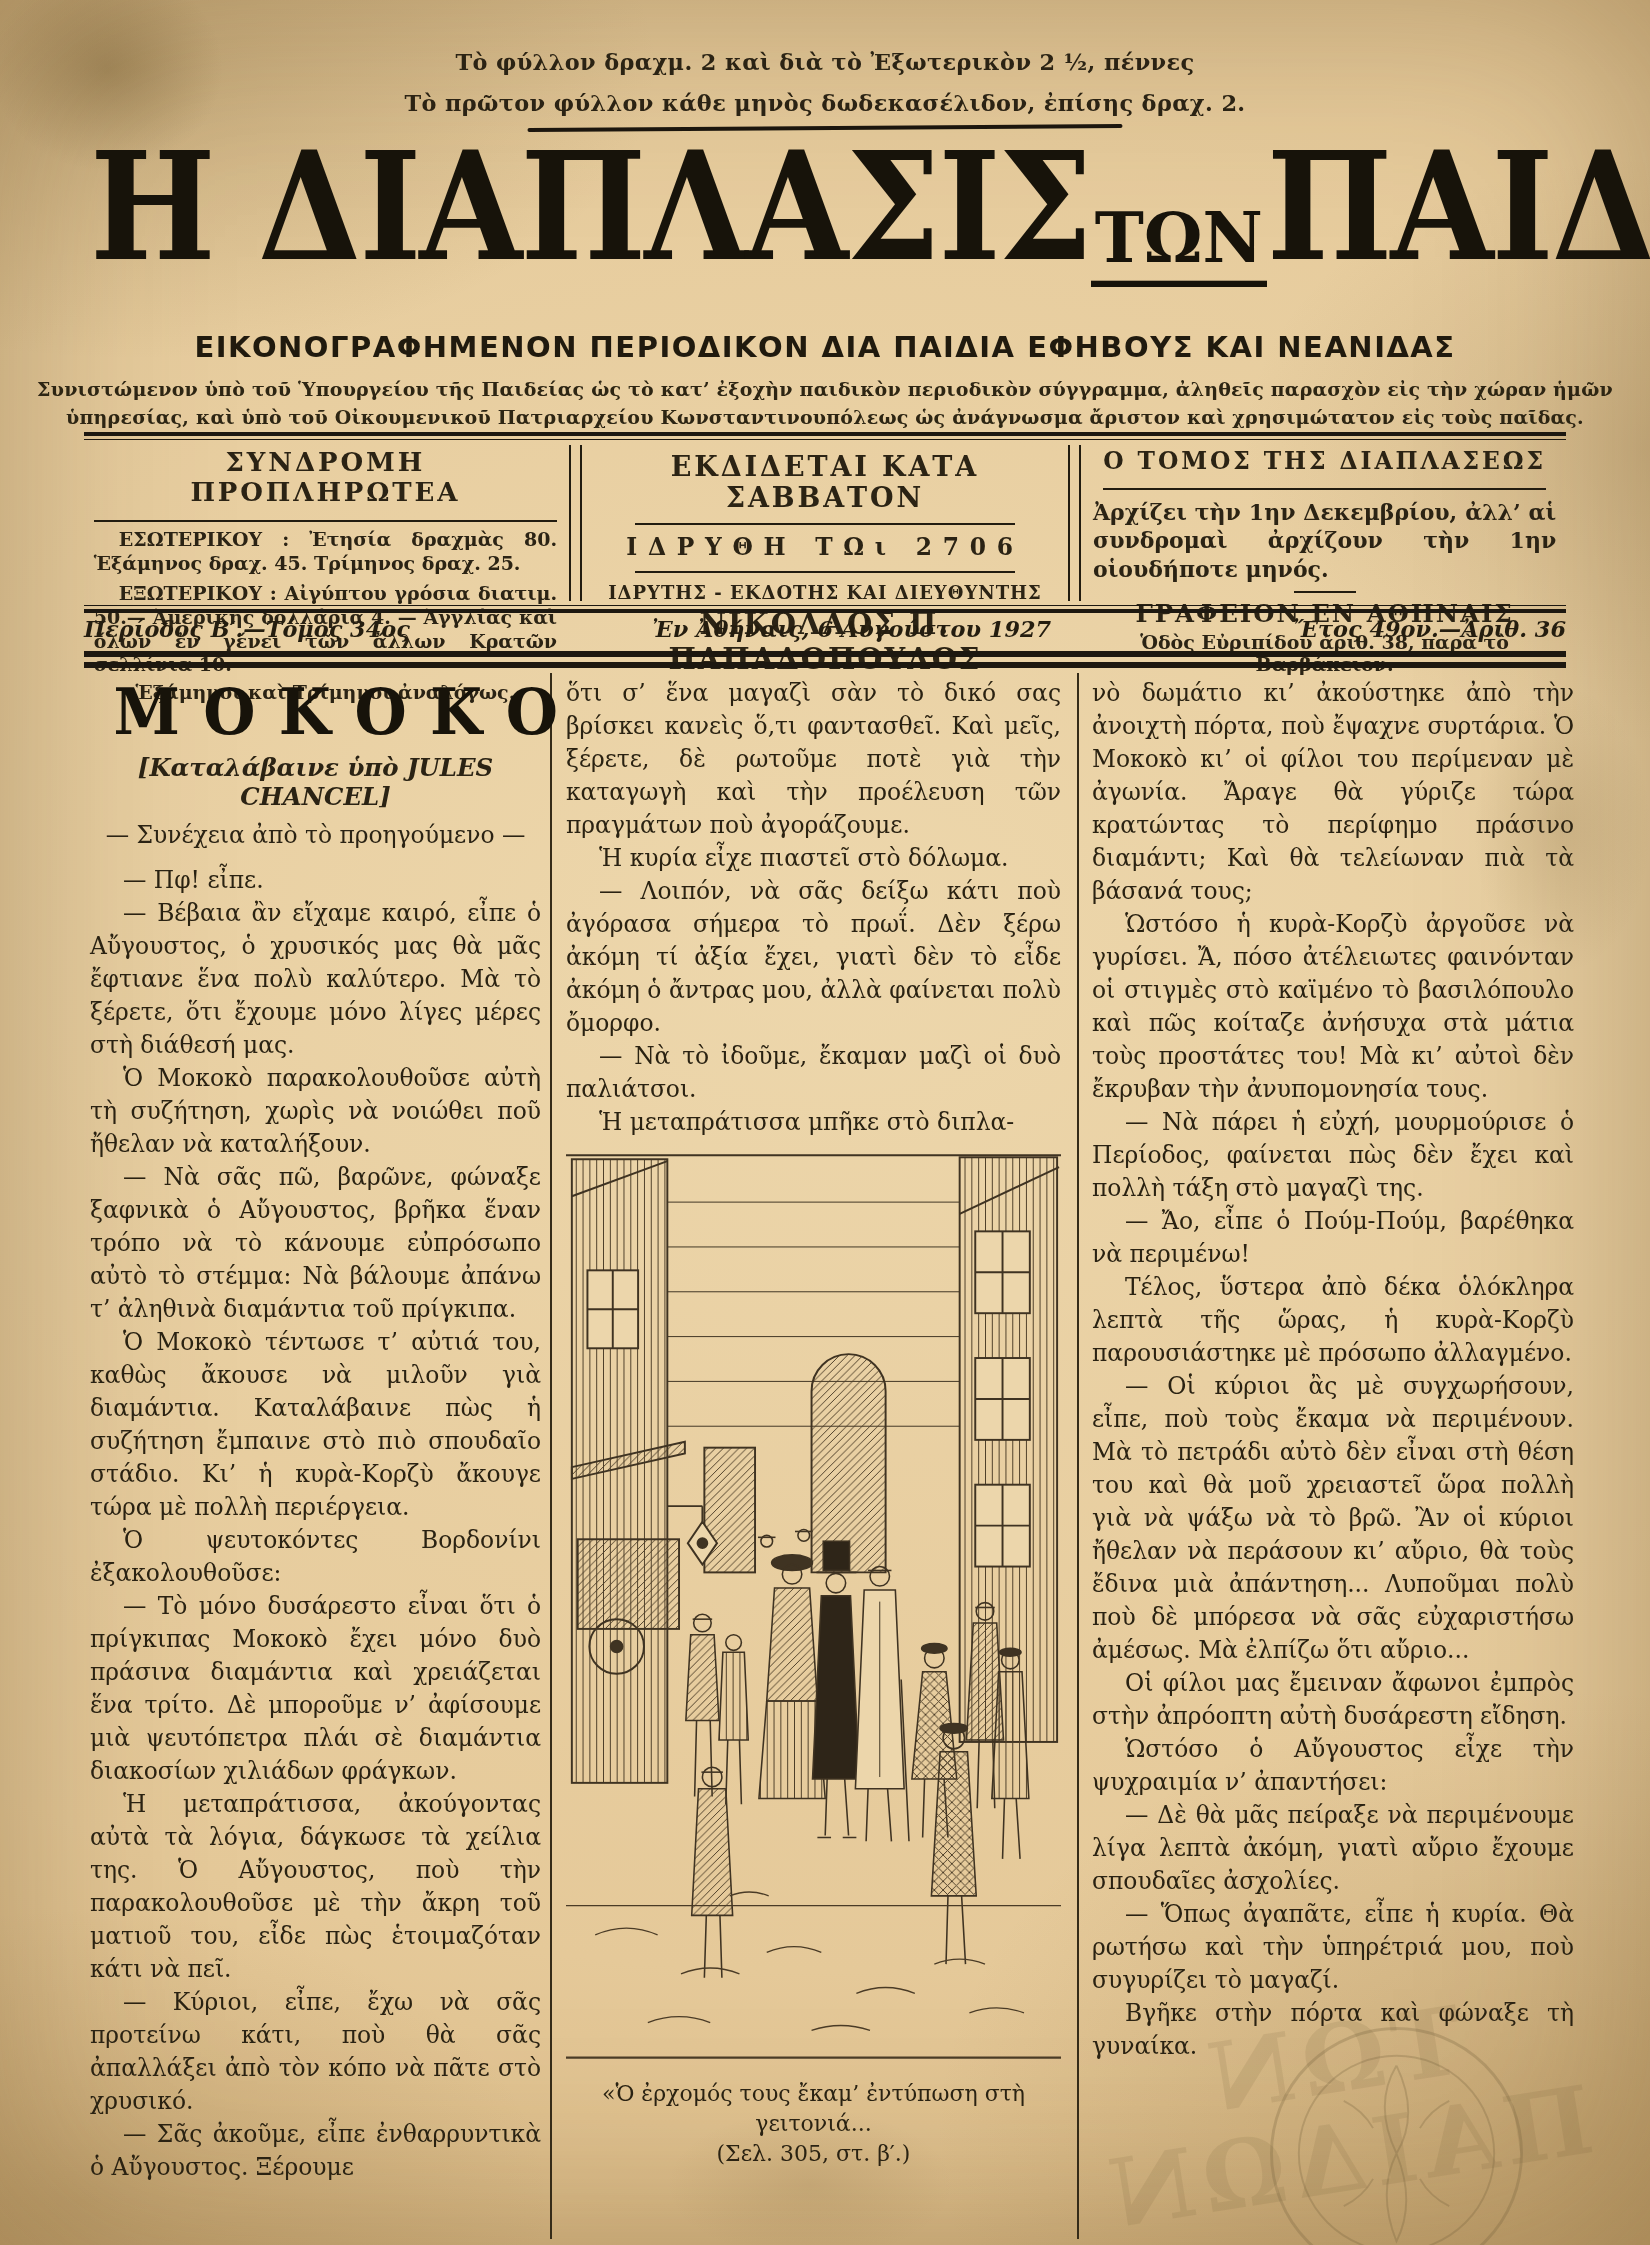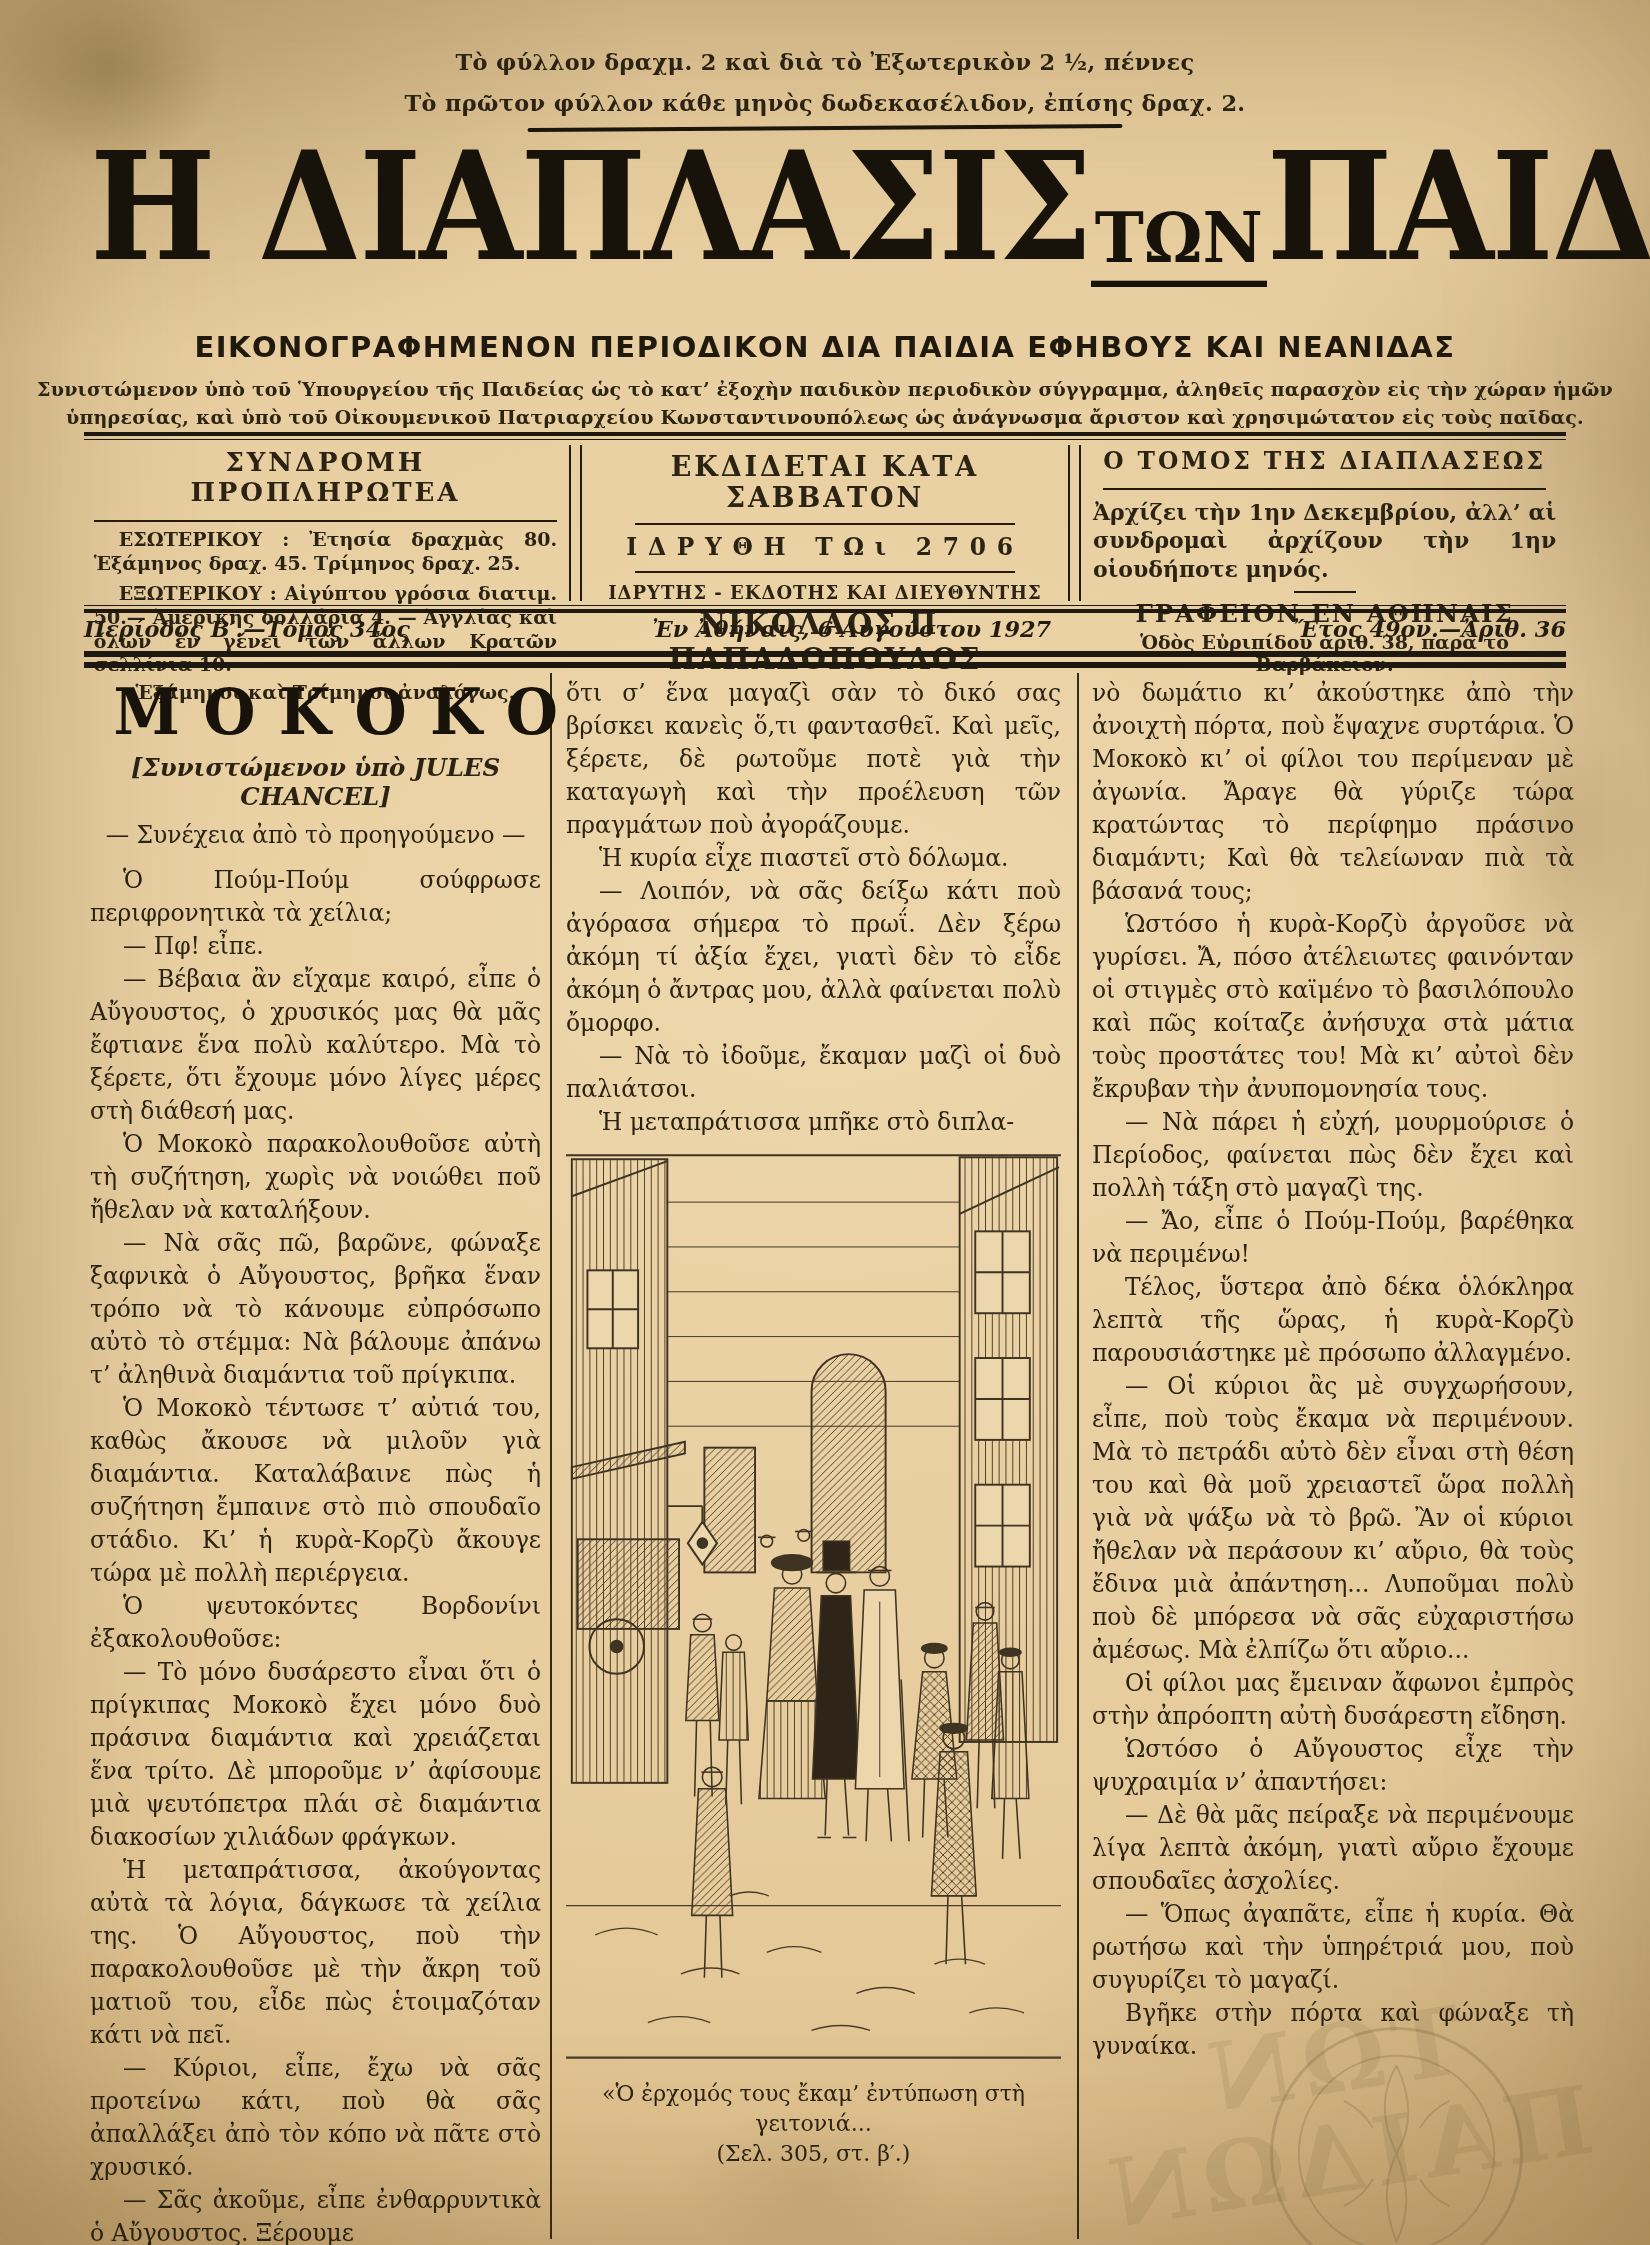--- a/index.html
+++ b/index.html
@@ -148,26 +148,25 @@
   </div>
 
   <div class="hr-a r5"></div>
   <div class="hr-a r6"></div>
 
   <div class="vrule vr1"></div>
   <div class="vrule vr2"></div>
 
   <div class="col col1">
     <div class="art-title">ΜΟΚΟΚΟ</div>
-    <div class="art-byline">[Συνιστώμενον ὑπὸ JULES CHANCEL]</div>
+    <div class="art-byline">[Καταλάβαινε ὑπὸ JULES CHANCEL]</div>
     <div class="art-cont">
       <span>— Συνέχεια ἀπὸ τὸ </span><span class="wavy">προηγούμενο</span><span> —</span>
     </div>
     <div>
-        <p>Ὁ Πούμ-Πούμ σούφρωσε περιφρονητικὰ τὰ χείλια;</p>
         <p>— Πφ! εἶπε.</p>
         <p>— Βέβαια ἂν εἴχαμε καιρό, εἶπε ὁ Αὔγουστος, ὁ χρυσικός μας θὰ μᾶς ἔφτιανε ἕνα πολὺ καλύτερο. Μὰ τὸ ξέρετε, ὅτι ἔχουμε μόνο λίγες μέρες στὴ διάθεσή μας.</p>
         <p>Ὁ Μοκοκὸ παρακολουθοῦσε αὐτὴ τὴ συζήτηση, χωρὶς νὰ νοιώθει ποῦ ἤθελαν νὰ καταλήξουν.</p>
         <p>— Νὰ σᾶς πῶ, βαρῶνε, φώναξε ξαφνικὰ ὁ Αὔγουστος, βρῆκα ἕναν τρόπο νὰ τὸ κάνουμε εὐπρόσωπο αὐτὸ τὸ στέμμα: Νὰ βάλουμε ἀπάνω τ’ ἀληθινὰ διαμάντια τοῦ πρίγκιπα.</p>
         <p>Ὁ Μοκοκὸ τέντωσε τ’ αὐτιά του, καθὼς ἄκουσε νὰ μιλοῦν γιὰ διαμάντια. Καταλάβαινε πὼς ἡ συζήτηση ἔμπαινε στὸ πιὸ σπουδαῖο στάδιο. Κι’ ἡ κυρὰ-Κορζὺ ἄκουγε τώρα μὲ πολλὴ περιέργεια.</p>
         <p>Ὁ ψευτοκόντες Βορδονίνι ἐξακολουθοῦσε:</p>
         <p>— Τὸ μόνο δυσάρεστο εἶναι ὅτι ὁ πρίγκιπας Μοκοκὸ ἔχει μόνο δυὸ πράσινα διαμάντια καὶ χρειάζεται ἕνα τρίτο. Δὲ μποροῦμε ν’ ἀφίσουμε μιὰ ψευτόπετρα πλάι σὲ διαμάντια διακοσίων χιλιάδων φράγκων.</p>
         <p>Ἡ μεταπράτισσα, ἀκούγοντας αὐτὰ τὰ λόγια, δάγκωσε τὰ χείλια της. Ὁ Αὔγουστος, ποὺ τὴν παρακολουθοῦσε μὲ τὴν ἄκρη τοῦ ματιοῦ του, εἶδε πὼς ἑτοιμαζόταν κάτι νὰ πεῖ.</p>
         <p>— Κύριοι, εἶπε, ἔχω νὰ σᾶς προτείνω κάτι, ποὺ θὰ σᾶς ἀπαλλάξει ἀπὸ τὸν κόπο νὰ πᾶτε στὸ χρυσικό.</p>
         <p>— Σᾶς ἀκοῦμε, εἶπε ἐνθαρρυντικὰ ὁ Αὔγουστος. Ξέρουμε</p>

